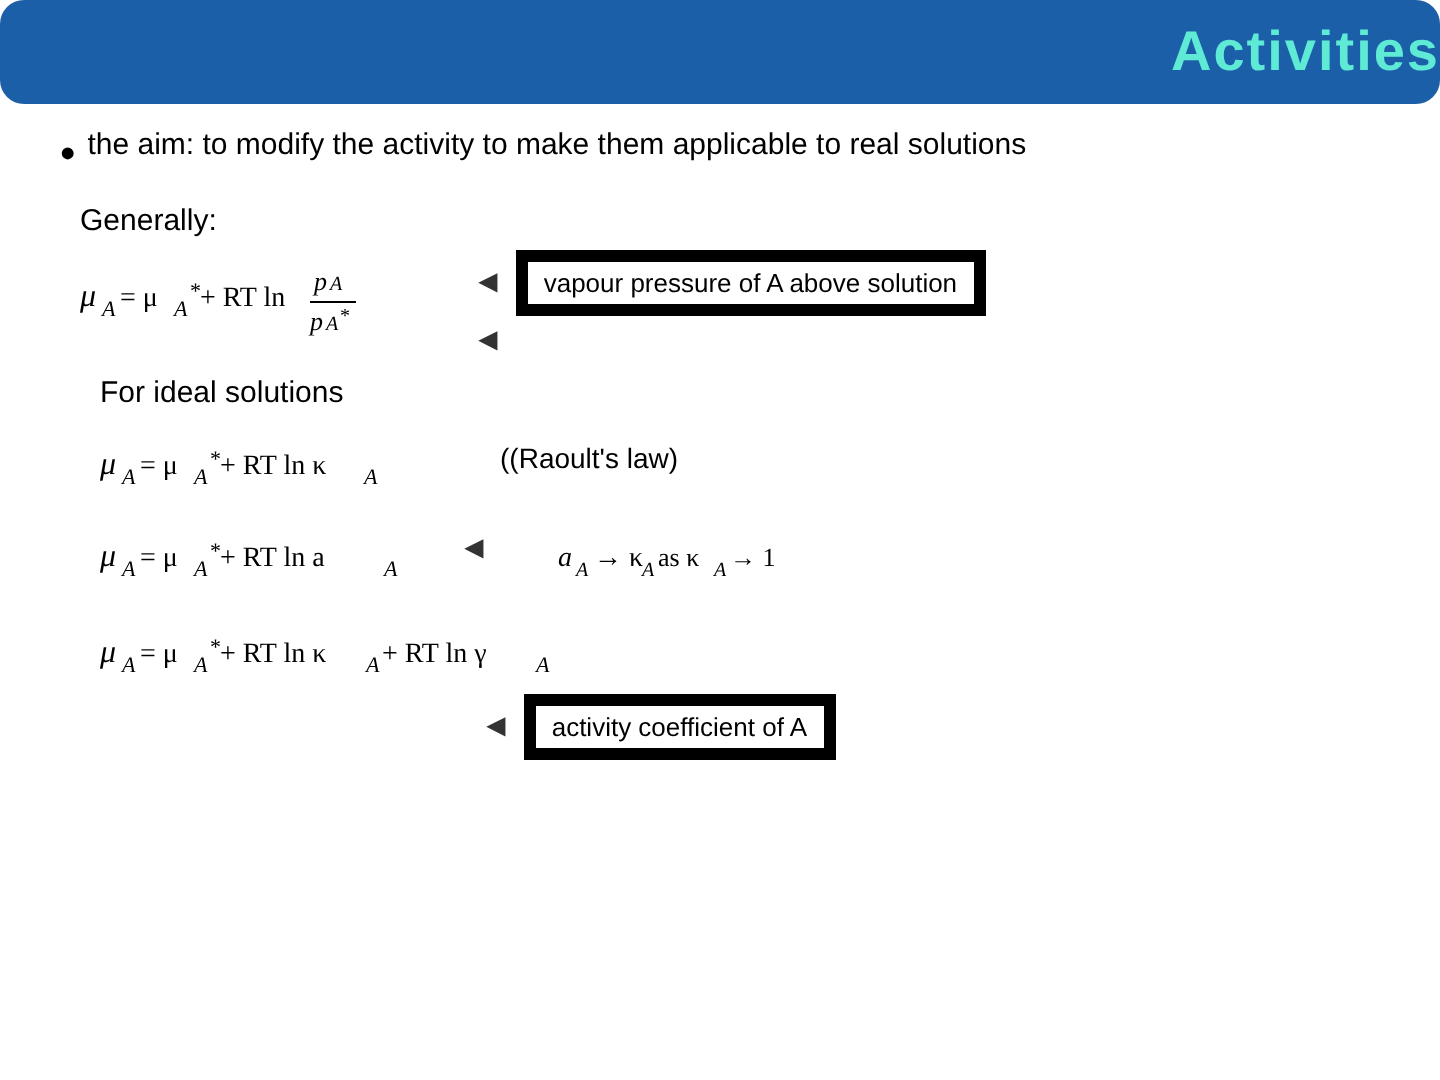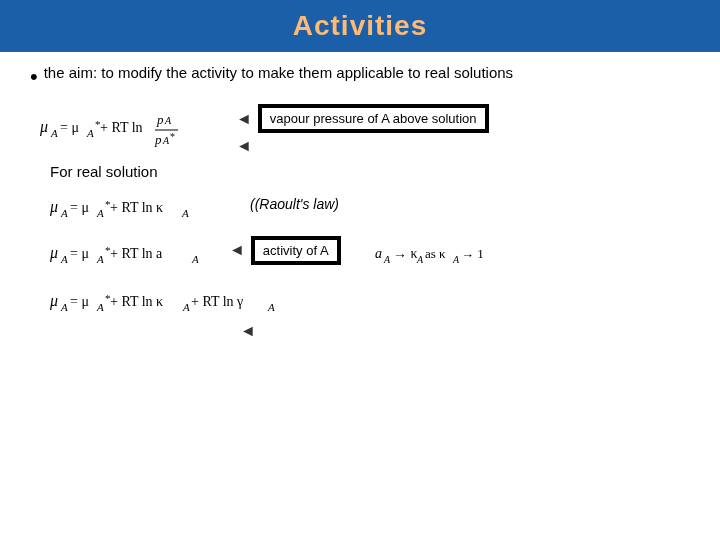--- a/index.html
+++ b/index.html
@@ -7,26 +7,27 @@
     body {
       width: 720px;
       height: 540px;
       font-family: Arial, sans-serif;
       background: #ffffff;
       overflow: hidden;
     }
 
     .header {
       background: #1a5fa8;
-      color: #fdba74;
-      text-align: center;
+      color: #5eead4;
+      text-align: right;
       padding: 10px 0;
       font-size: 28px;
       font-weight: bold;
       letter-spacing: 1px;
+      border-radius: 12px;
     }
 
     .content {
       padding: 12px 30px;
     }
 
     .bullet-line {
       display: flex;
       align-items: flex-start;
       font-size: 15px;
@@ -45,21 +46,21 @@
       margin-bottom: 4px;
       margin-top: 4px;
     }
 
     .generally-block {
       margin-left: 10px;
       margin-bottom: 10px;
     }
 
     .annotation-box {
-      border: 4px solid #000000;
+      border: 6px solid #000000;
       padding: 3px 8px;
       font-size: 13px;
       background: #fff;
       white-space: nowrap;
     }
 
     .for-label {
       font-size: 15px;
       margin-top: 8px;
       margin-bottom: 4px;
@@ -67,39 +68,39 @@
     }
 
     
     .formula-svg {
       display: inline-block;
       vertical-align: middle;
     }
 
     .raoult-label {
       font-size: 14px;
-      font-style: italic;
       margin-left: 20px;
     }
   </style>
 </head>
 <body>
 
 <div>
   <div class="header">Activities</div>
 </div>
 
 <div class="content">
 
   <div class="bullet-line">
     <span class="bullet">•</span>
     <span>the aim: to modify the activity to make them applicable to real solutions</span>
   </div>
 
   <div class="generally-block">
+    <div class="section-label">Generally:</div>
 
     <div style="display:flex; align-items:flex-start; gap:16px; margin: 4px 0;">
 
       <svg class="formula-svg" width="180" height="50">
 
         <text x="0" y="30" font-style="italic" font-size="16" font-family="serif">μ</text>
         <text x="11" y="35" font-style="italic" font-size="11" font-family="serif">A</text>
         <text x="20" y="30" font-size="14" font-family="serif"> = μ</text>
         <text x="47" y="35" font-style="italic" font-size="11" font-family="serif">A</text>
         <text x="55" y="26" font-size="11" font-family="serif">*</text>
@@ -119,21 +120,21 @@
           <span style="font-size:16px; color:#333;">◄</span>
           <div class="annotation-box">vapour pressure of A above solution</div>
         </div>
 
         <div style="display:flex; align-items:center; gap:6px;">
           <span style="font-size:16px; color:#333;">◄</span>
         </div>
       </div>
     </div>
 
-    <div class="for-label">For real solution</div>
+    <div class="for-label">For ideal solutions</div>
 
     <div style="display:flex; align-items:center; gap:20px; margin: 2px 0 6px 10px;">
 
       <svg class="formula-svg" width="160" height="40">
         <text x="0" y="28" font-style="italic" font-size="16" font-family="serif">μ</text>
         <text x="11" y="33" font-style="italic" font-size="11" font-family="serif">A</text>
         <text x="20" y="28" font-size="14" font-family="serif"> = μ</text>
         <text x="47" y="33" font-style="italic" font-size="11" font-family="serif">A</text>
         <text x="55" y="24" font-size="11" font-family="serif">*</text>
         <text x="60" y="28" font-size="14" font-family="serif"> + RT ln κ</text>
@@ -151,21 +152,20 @@
         <text x="11" y="33" font-style="italic" font-size="11" font-family="serif">A</text>
         <text x="20" y="28" font-size="14" font-family="serif"> = μ</text>
         <text x="47" y="33" font-style="italic" font-size="11" font-family="serif">A</text>
         <text x="55" y="24" font-size="11" font-family="serif">*</text>
         <text x="60" y="28" font-size="14" font-family="serif"> + RT ln a</text>
         <text x="142" y="33" font-style="italic" font-size="11" font-family="serif">A</text>
       </svg>
 
       <div style="display:flex; align-items:center; gap:6px;">
         <span style="font-size:16px; color:#333;">◄</span>
-        <div class="annotation-box">activity of A</div>
       </div>
 
       <svg class="formula-svg" width="140" height="40" style="margin-left:20px;">
         <text x="0" y="28" font-style="italic" font-size="14" font-family="serif">a</text>
         <text x="9" y="33" font-style="italic" font-size="10" font-family="serif">A</text>
         <text x="18" y="28" font-size="14" font-family="serif"> → κ</text>
         <text x="42" y="33" font-style="italic" font-size="10" font-family="serif">A</text>
         <text x="50" y="28" font-size="13" font-family="serif"> as κ</text>
         <text x="78" y="33" font-style="italic" font-size="10" font-family="serif">A</text>
         <text x="86" y="28" font-size="13" font-family="serif"> → 1</text>
@@ -181,16 +181,17 @@
         <text x="55" y="26" font-size="11" font-family="serif">*</text>
         <text x="60" y="30" font-size="14" font-family="serif"> + RT ln κ</text>
         <text x="133" y="35" font-style="italic" font-size="11" font-family="serif">A</text>
         <text x="141" y="30" font-size="14" font-family="serif"> + RT ln γ</text>
         <text x="218" y="35" font-style="italic" font-size="11" font-family="serif">A</text>
       </svg>
     </div>
 
     <div style="display:flex; align-items:center; gap:6px; margin-left: 200px; margin-top:2px;">
       <span style="font-size:16px; color:#333;">◄</span>
+      <div class="annotation-box">activity coefficient of A</div>
     </div>
 
   </div>
 </div>
 
 </body></html>

